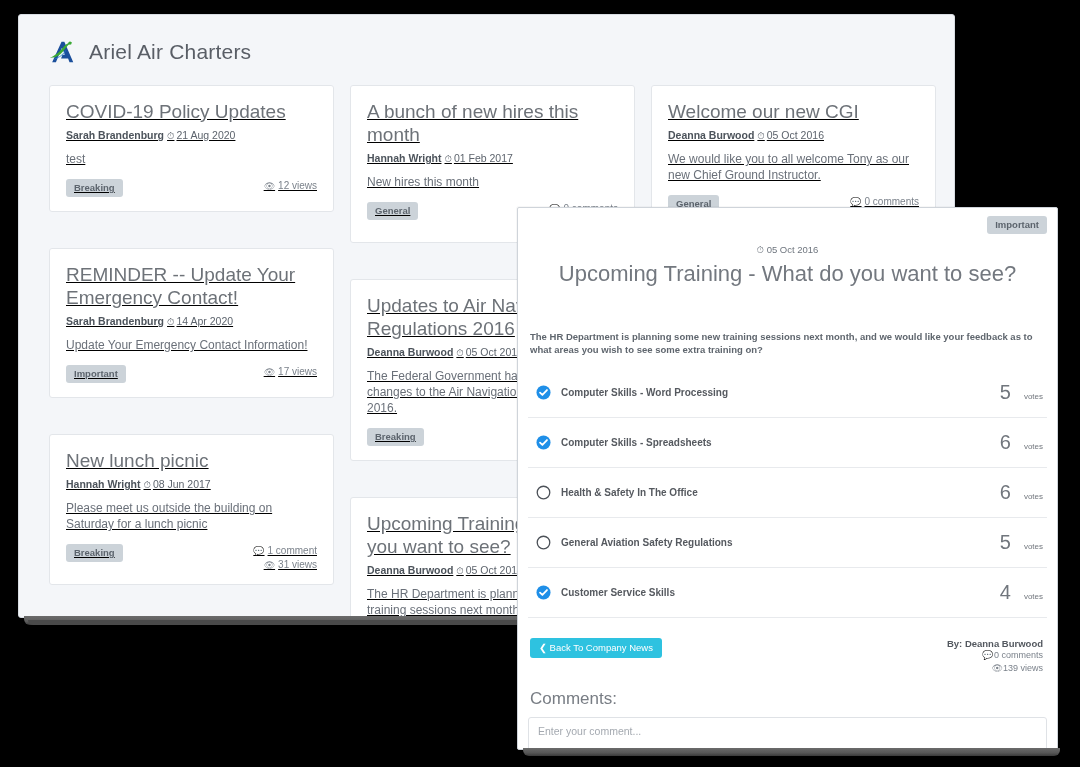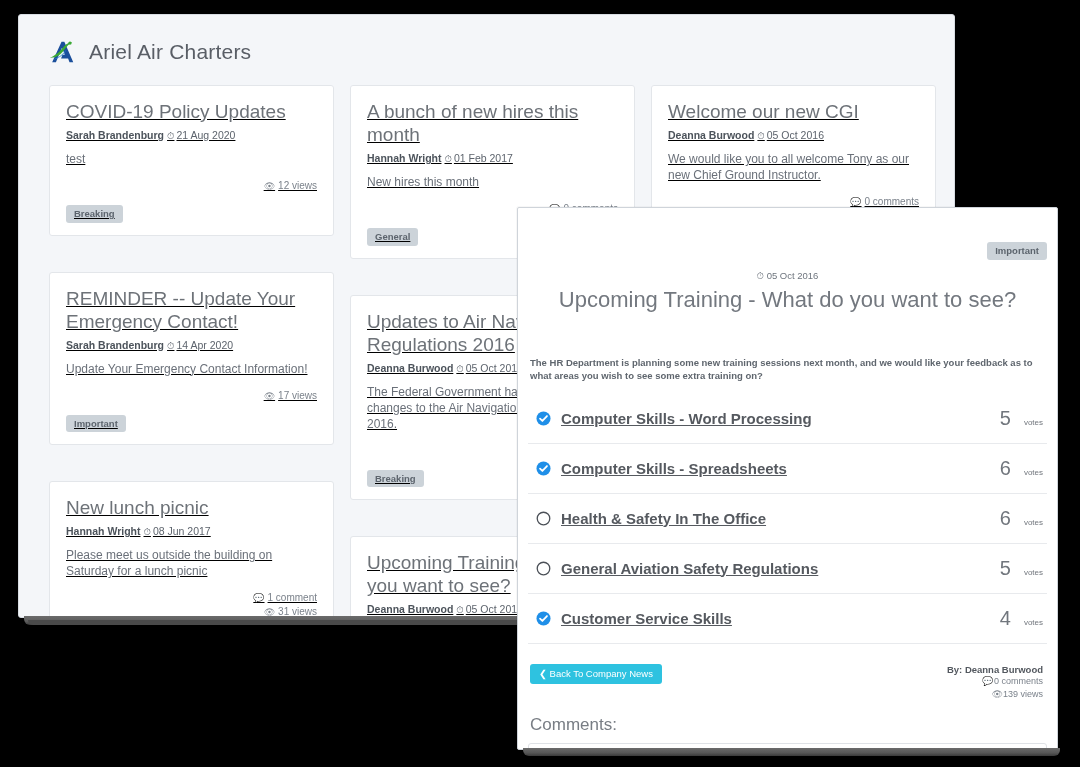--- a/index.html
+++ b/index.html
@@ -81,21 +81,20 @@
     min-height: 20px;
   }
   .tags { display: flex; gap: 6px; align-items: center; }
   .tag {
     display: inline-block;
     font-size: 9.5px; font-weight: bold;
     padding: 4px 8px;
     border-radius: 3px;
     background: #ccd3d9; color: #5c646d;
     line-height: 1;
-    margin-top: 26px;
   }
   .stats {
     text-align: right; font-size: 10px; color: #7b828b; line-height: 14px;
     white-space: nowrap;
   }
   .stats .ico { margin-right: 3px; font-size: 9px; }
 
   
   .modal-window {
     position: absolute;
@@ -131,21 +130,21 @@
   }
 
   
   .poll-list { display: flex; flex-direction: column; }
   .poll-row {
     display: flex; align-items: center; justify-content: space-between;
     border-bottom: 1px solid #e8eaed;
     padding: 13px 4px 13px 8px;
   }
   .poll-left { display: flex; align-items: center; gap: 10px; }
-  .poll-label { font-size: 15px; color: #55595f; font-weight: bold; text-decoration: underline; }
+  .poll-label { font-size: 10px; color: #55595f; font-weight: bold; }
   .opt-icon { width: 15px; height: 15px; flex: 0 0 auto; display:block; }
   .poll-votes { display: flex; align-items: baseline; color: #71767d; }
   .poll-votes .num { font-size: 20px; font-weight: 400; }
   .poll-votes .unit { font-size: 8px; margin-left: 13px; }
 
   
   .modal-footer {
     display: flex; justify-content: space-between; align-items: flex-start;
     margin-top: 20px; padding: 0 4px 0 2px;
   }

